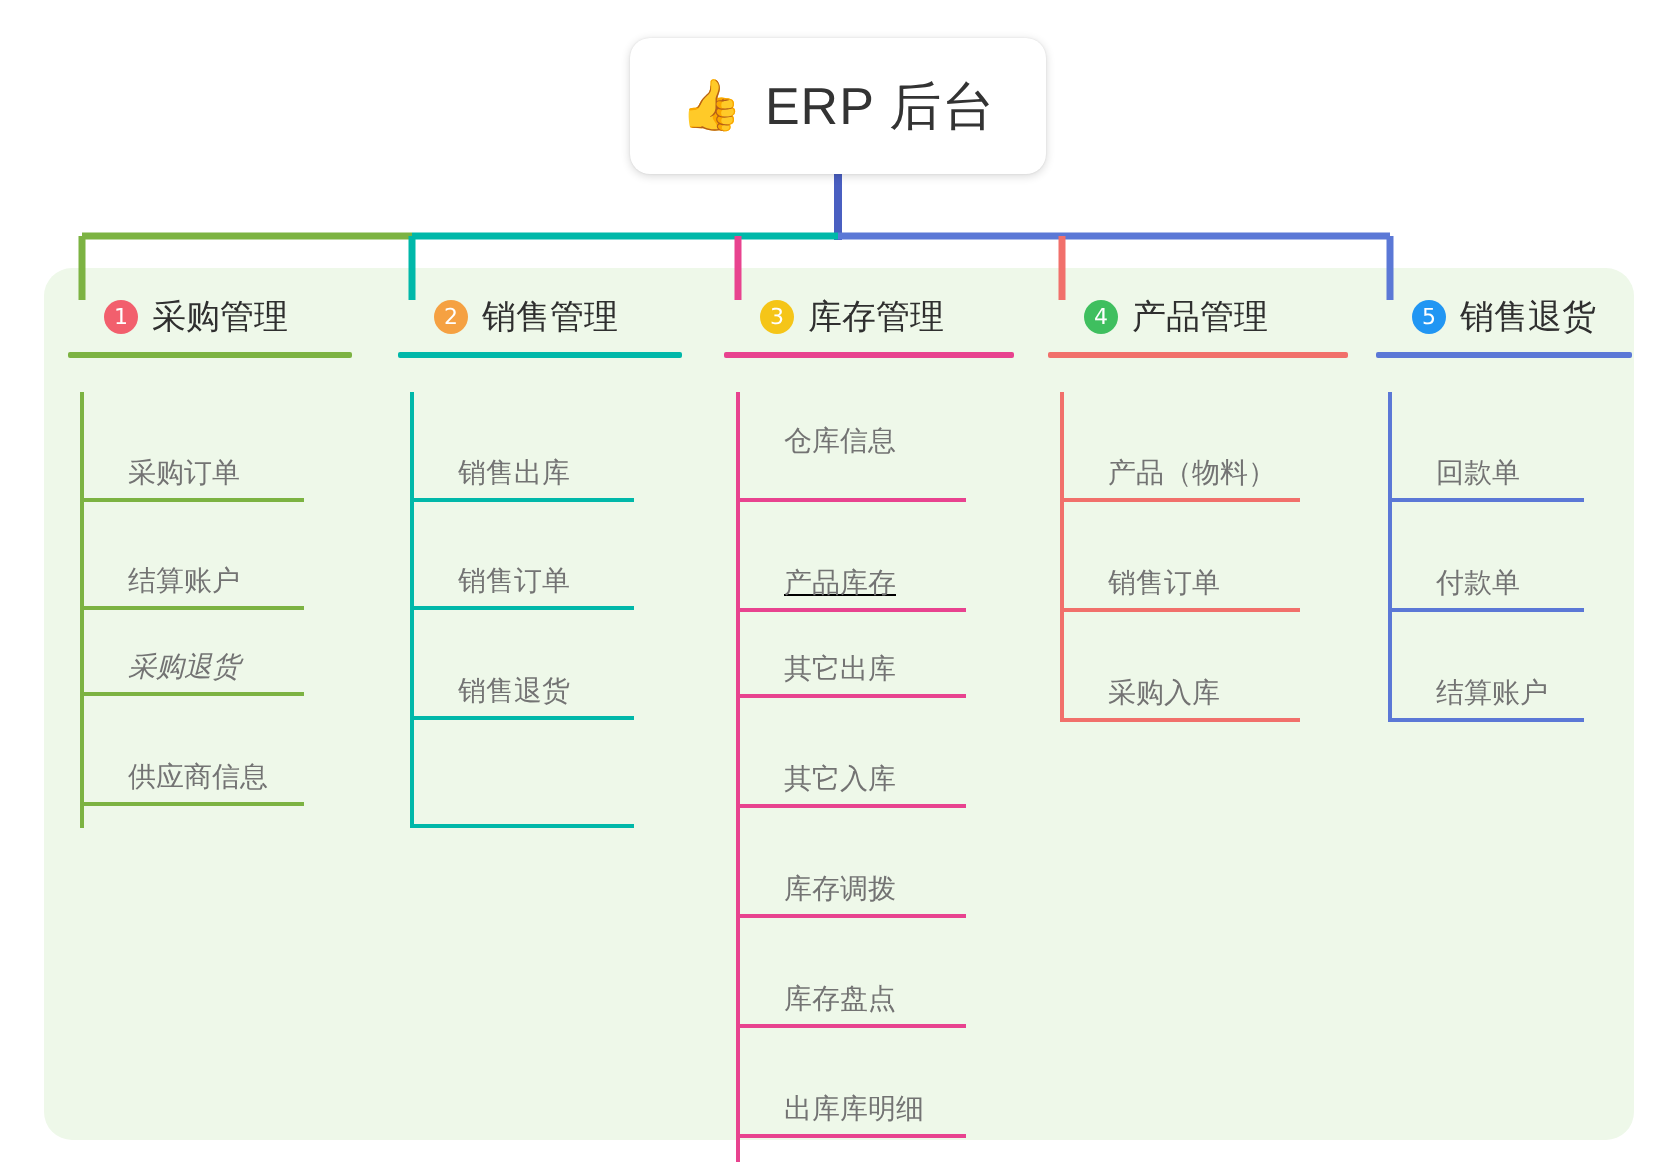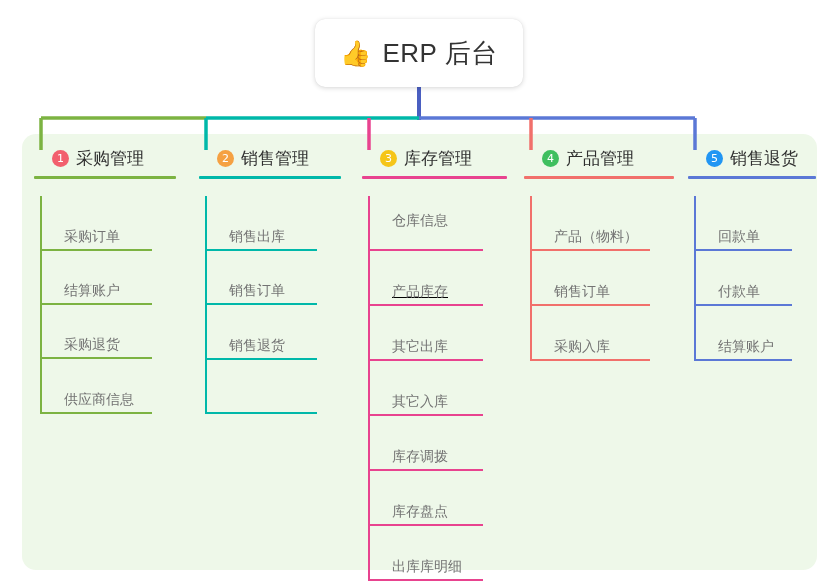--- a/index.html
+++ b/index.html
@@ -171,21 +171,21 @@
         <div class="leaves" style="margin-top: 17px;">
           <div class="leaf-stem" style="background: rgb(124, 179, 66); height: 218px;"></div>
           <div class="leaf" style="height: 54.5px;">
             <span class="leaf-label">采购订单</span>
             <div class="leaf-rule" style="background: rgb(124, 179, 66); width: 112px;"></div>
           </div>
           <div class="leaf" style="height: 54.5px;">
             <span class="leaf-label">结算账户</span>
             <div class="leaf-rule" style="background: rgb(124, 179, 66); width: 112px;"></div>
           </div>
-          <div class="leaf" style="height: 54px;">
+          <div class="leaf" style="height: 43px; font-style: italic;">
             <span class="leaf-label">采购退货</span>
             <div class="leaf-rule" style="background: rgb(124, 179, 66); width: 112px;"></div>
           </div>
           <div class="leaf" style="height: 54.5px;">
             <span class="leaf-label">供应商信息</span>
             <div class="leaf-rule" style="background: rgb(124, 179, 66); width: 112px;"></div>
           </div>
         </div>
       </div>
       <div class="column" style="left: 199px; width: 150px;">
@@ -222,21 +222,21 @@
         <div class="leaves" style="margin-top: 17px;">
           <div class="leaf-stem" style="background: rgb(232, 67, 143); height: 385px;"></div>
           <div class="leaf" style="height: 55px; align-items: center;">
             <span class="leaf-label">仓库信息</span>
             <div class="leaf-rule" style="background: rgb(232, 67, 143); width: 115px;"></div>
           </div>
           <div class="leaf" style="height: 55px; text-decoration: underline;">
             <span class="leaf-label">产品库存</span>
             <div class="leaf-rule" style="background: rgb(232, 67, 143); width: 115px;"></div>
           </div>
-          <div class="leaf" style="height: 55px; text-align: right;">
+          <div class="leaf" style="height: 43px; text-align: right;">
             <span class="leaf-label">其它出库</span>
             <div class="leaf-rule" style="background: rgb(232, 67, 143); width: 115px;"></div>
           </div>
           <div class="leaf" style="height: 55px; text-align: right;">
             <span class="leaf-label">其它入库</span>
             <div class="leaf-rule" style="background: rgb(232, 67, 143); width: 115px;"></div>
           </div>
           <div class="leaf" style="height: 55px;">
             <span class="leaf-label">库存调拨</span>
             <div class="leaf-rule" style="background: rgb(232, 67, 143); width: 115px;"></div>

